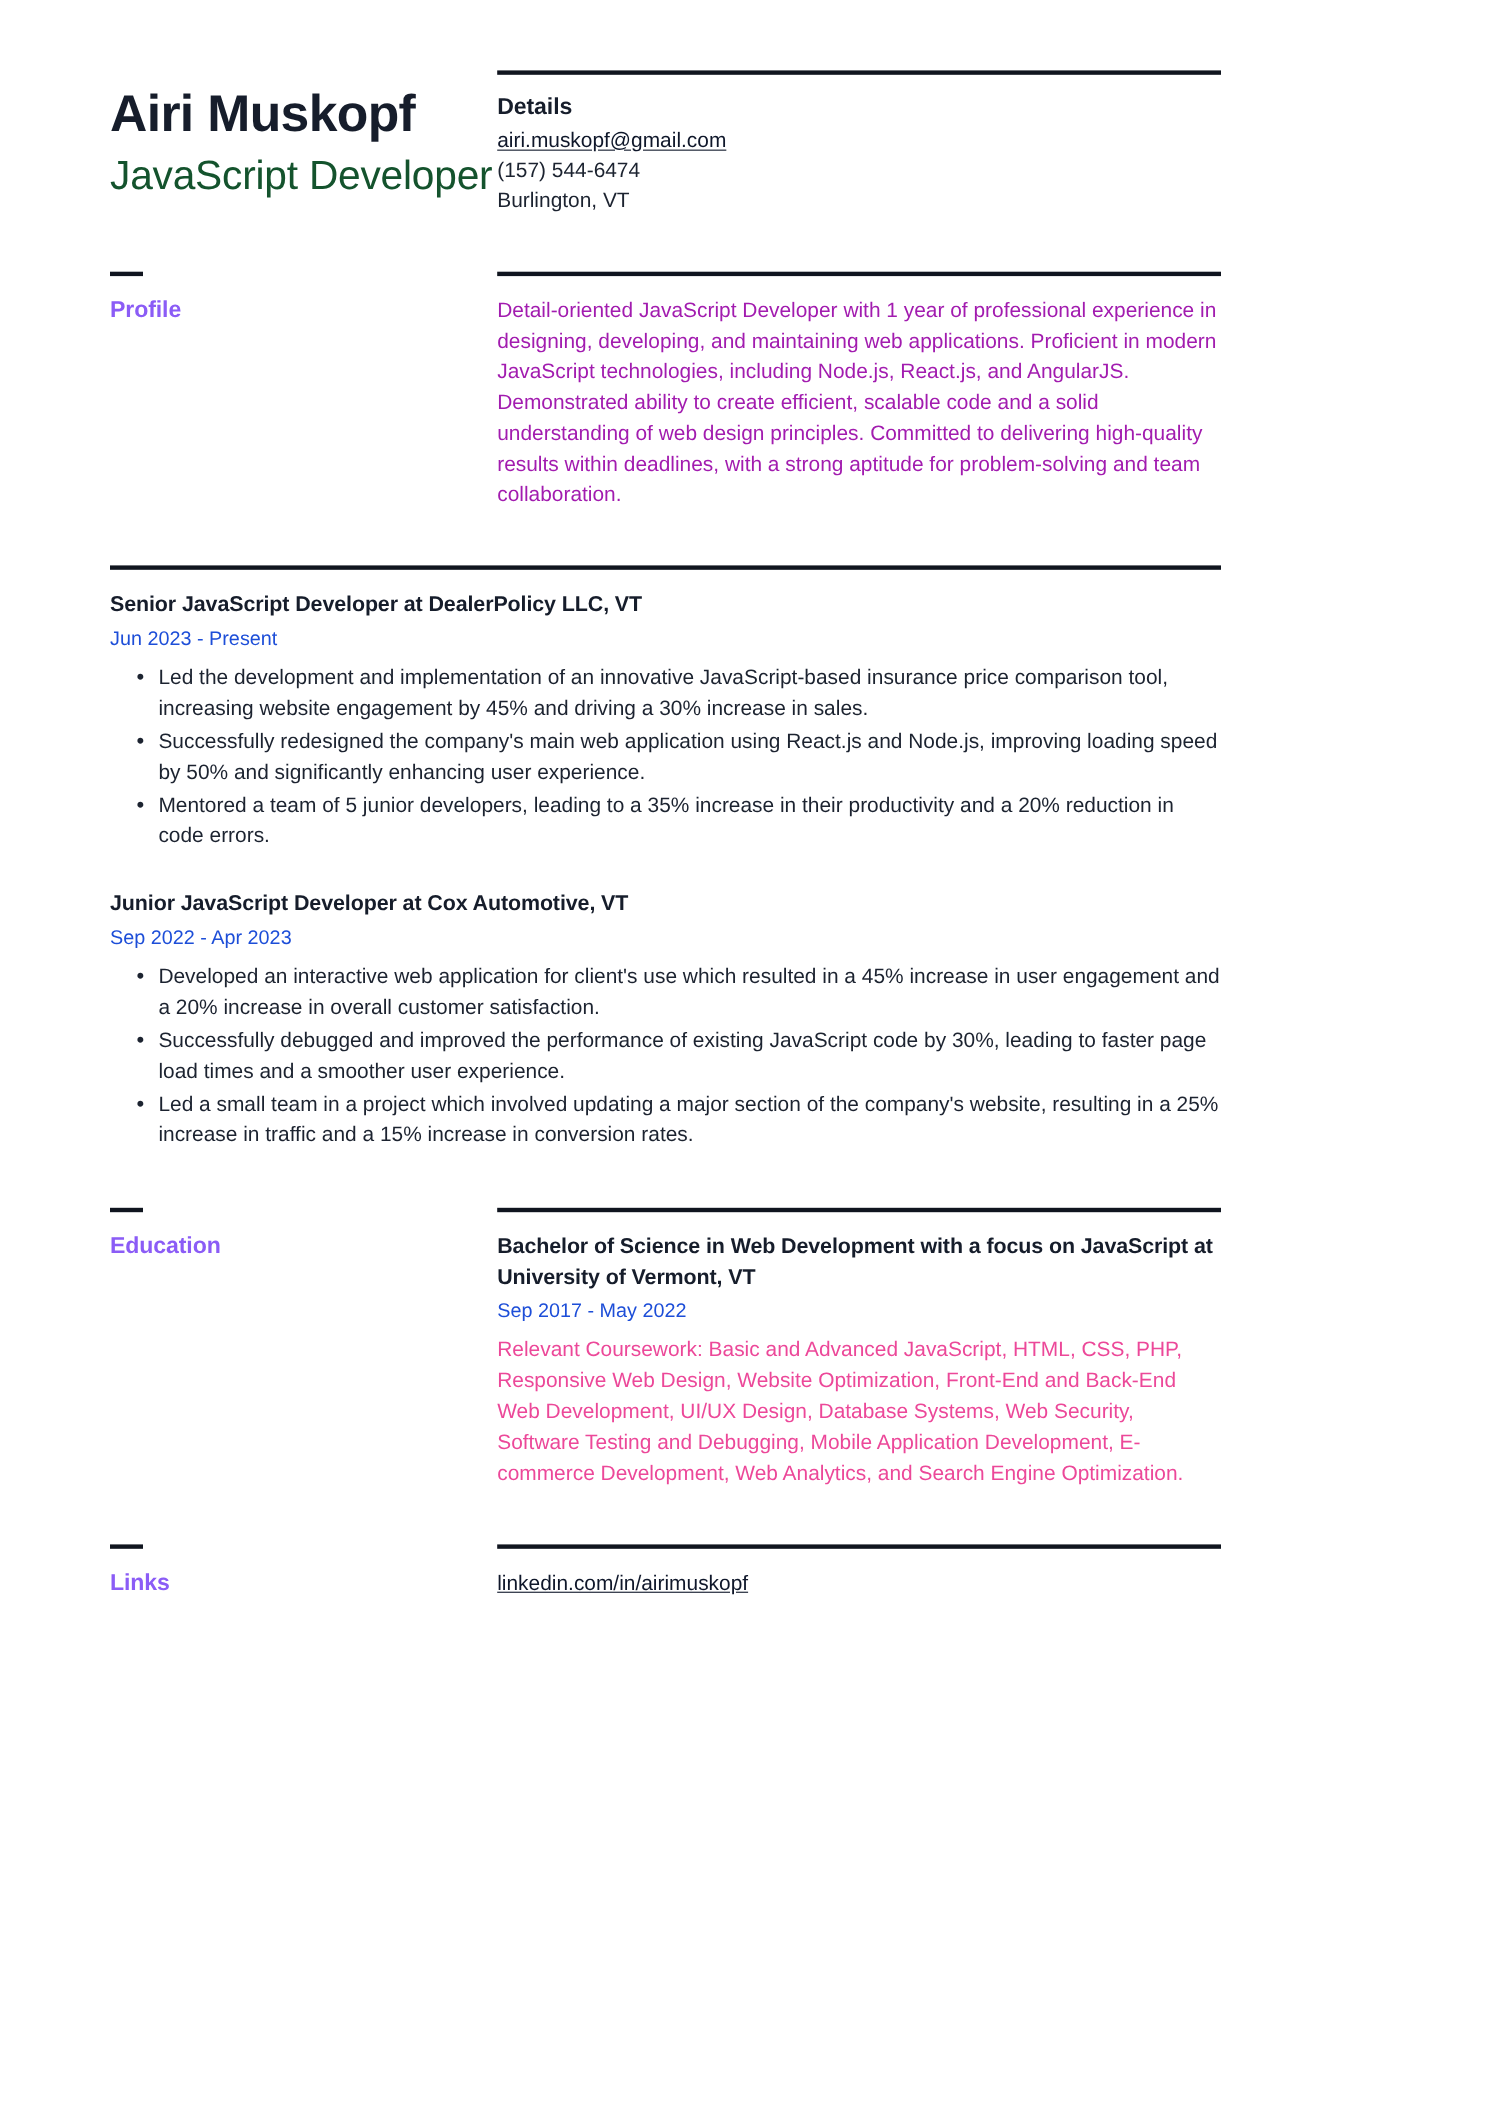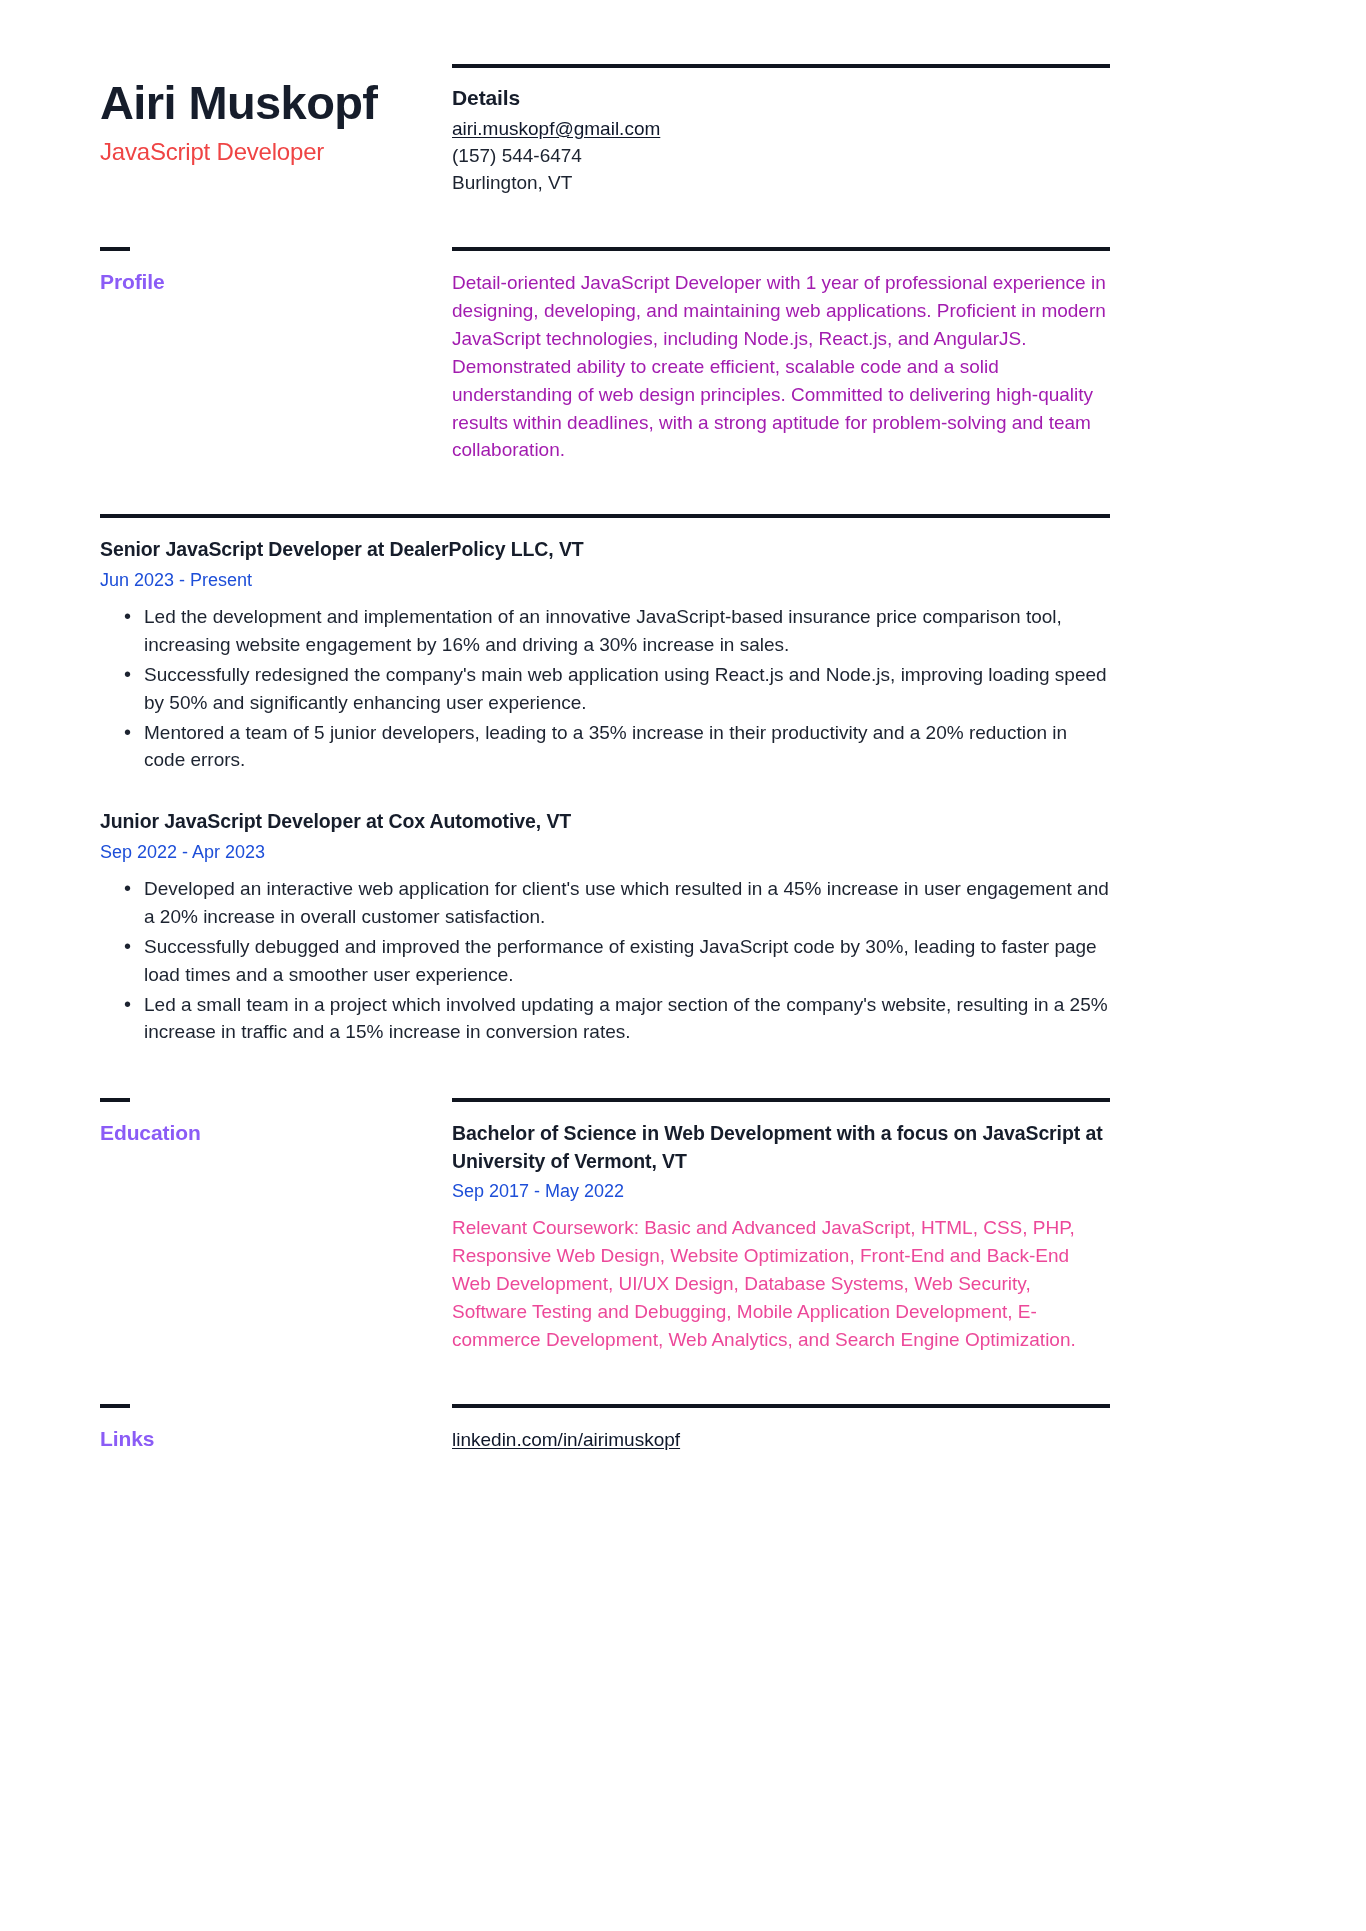--- a/index.html
+++ b/index.html
@@ -37,23 +37,23 @@
   }
   .full-name {
     font-size: 47px;
     font-weight: 700;
     letter-spacing: -0.6px;
     line-height: 1.06;
     color: #161d2b;
     margin: 0;
   }
   .job-title {
-    font-size: 24px;
+    font-size: 37px;
     font-weight: 400;
-    color: #ef4444;
+    color: #14532d;
     line-height: 1.2;
     margin: 10px 0 0 0;
     letter-spacing: -0.2px;
   }
 
   
   .rightcol {
     flex: 1 1 auto;
     min-width: 0;
   }
@@ -200,21 +200,21 @@
   </div>
 
   <div class="section">
     <div class="section-body">
       <div class="rule"></div>
 
       <div class="entry">
         <div class="entry-title">Senior JavaScript Developer at DealerPolicy LLC, VT</div>
         <div class="entry-date">Jun 2023 - Present</div>
         <ul class="bullets">
-          <li>Led the development and implementation of an innovative JavaScript-based insurance price comparison tool, increasing website engagement by 16% and driving a 30% increase in sales.</li>
+          <li>Led the development and implementation of an innovative JavaScript-based insurance price comparison tool, increasing website engagement by 45% and driving a 30% increase in sales.</li>
           <li>Successfully redesigned the company's main web application using React.js and Node.js, improving loading speed by 50% and significantly enhancing user experience.</li>
           <li>Mentored a team of 5 junior developers, leading to a 35% increase in their productivity and a 20% reduction in code errors.</li>
         </ul>
       </div>
 
       <div class="entry">
         <div class="entry-title">Junior JavaScript Developer at Cox Automotive, VT</div>
         <div class="entry-date">Sep 2022 - Apr 2023</div>
         <ul class="bullets">
           <li>Developed an interactive web application for client's use which resulted in a 45% increase in user engagement and a 20% increase in overall customer satisfaction.</li>

